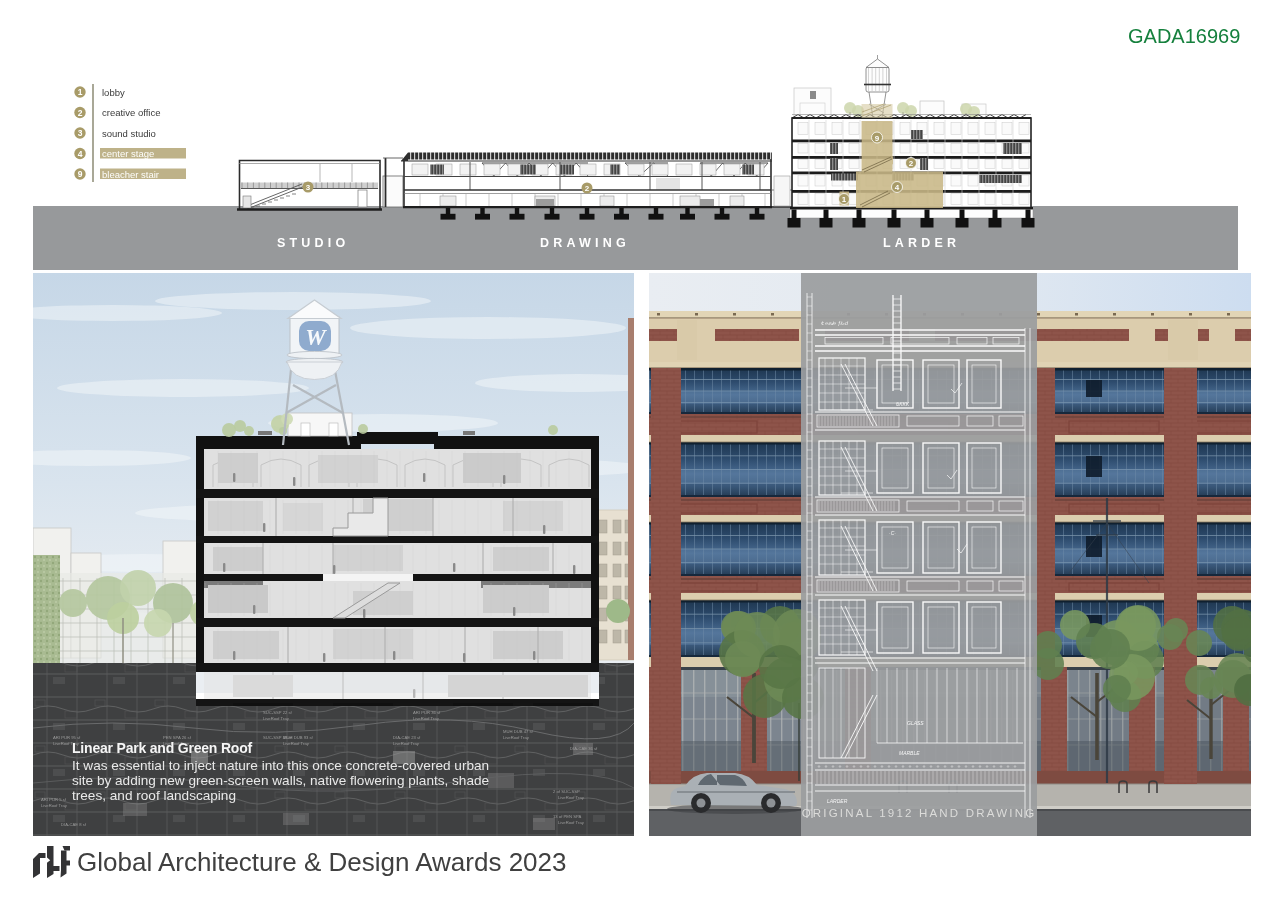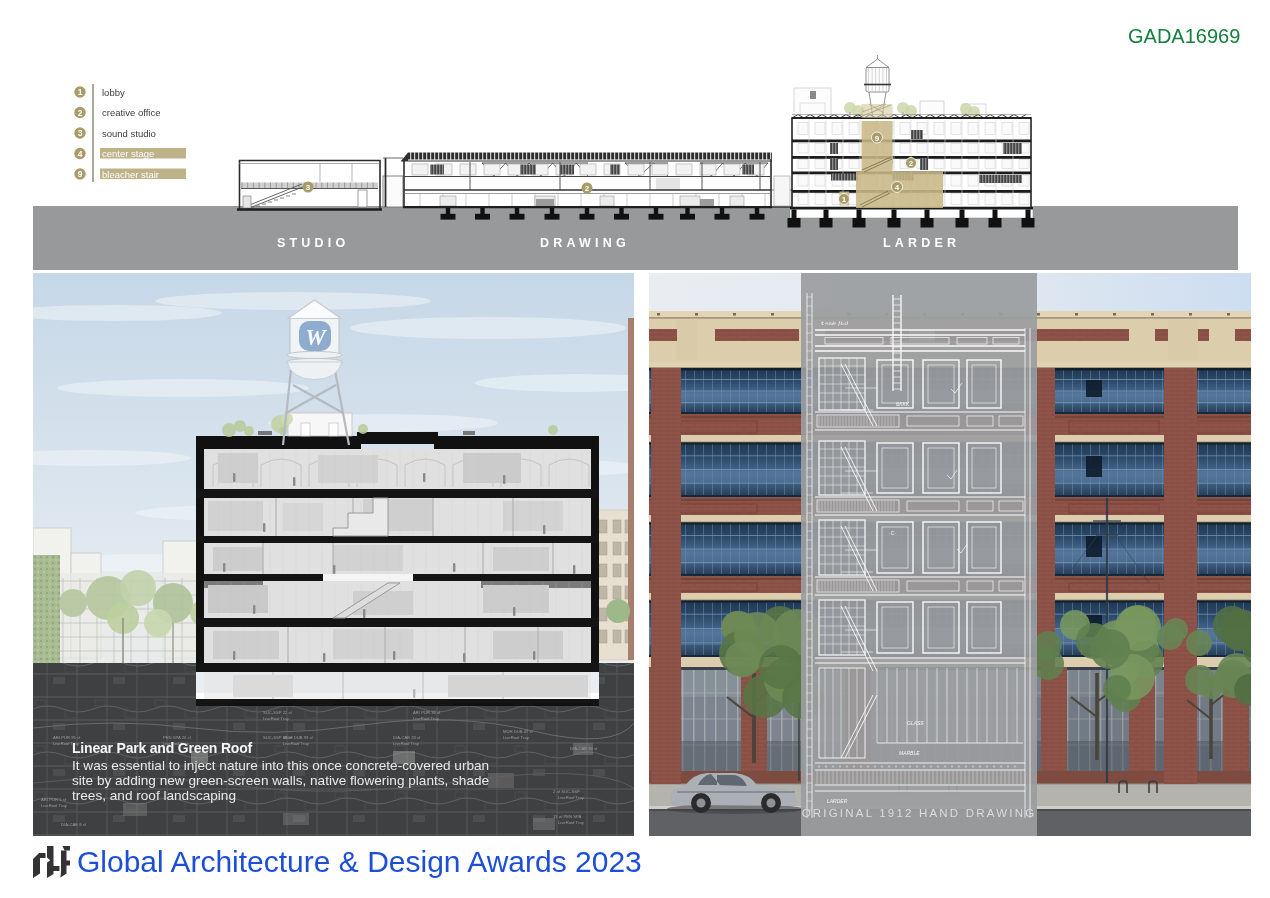--- a/index.html
+++ b/index.html
@@ -1370,14 +1370,14 @@
 <div class="abs" style="left:33px;top:843px;width:800px;height:44px;">
 <svg class="abs" style="left:0;top:3px" width="37" height="32" viewBox="0 0 37 32">
 <g fill="#333335">
 <path d="M0,13 L6,7 L12.5,7 L12.5,12 L7,12 L7,27.5 L0,32 Z"></path>
 <path d="M14,0 L20.5,0 L20.5,20 L26.5,20 L26.5,25 L20.5,25 L20.5,28 L14,32 Z"></path>
 <path d="M28,4.5 L33.5,4.5 L33.5,14.5 L37,14.5 L37,19.5 L33.5,19.5 L33.5,27.5 L27.5,31.5 L28,24 Z"></path>
 <path d="M29.5,0 L37,0 L37,4.5 L31.5,4.5 Z"></path>
 </g>
 <polygon points="14,11.5 17.2,14.2 14,16.8" fill="#fff"></polygon>
 </svg>
-<div class="abs" style="left:44px;top:8px;font-size:30px;line-height:22px;color:#1d4ed8;">Global Architecture &amp; Design Awards 2023</div>
+<div class="abs" style="left:44px;top:8px;font-size:26px;line-height:22px;color:#404040;">Global Architecture &amp; Design Awards 2023</div>
 </div>
 </div>
 </body></html>

